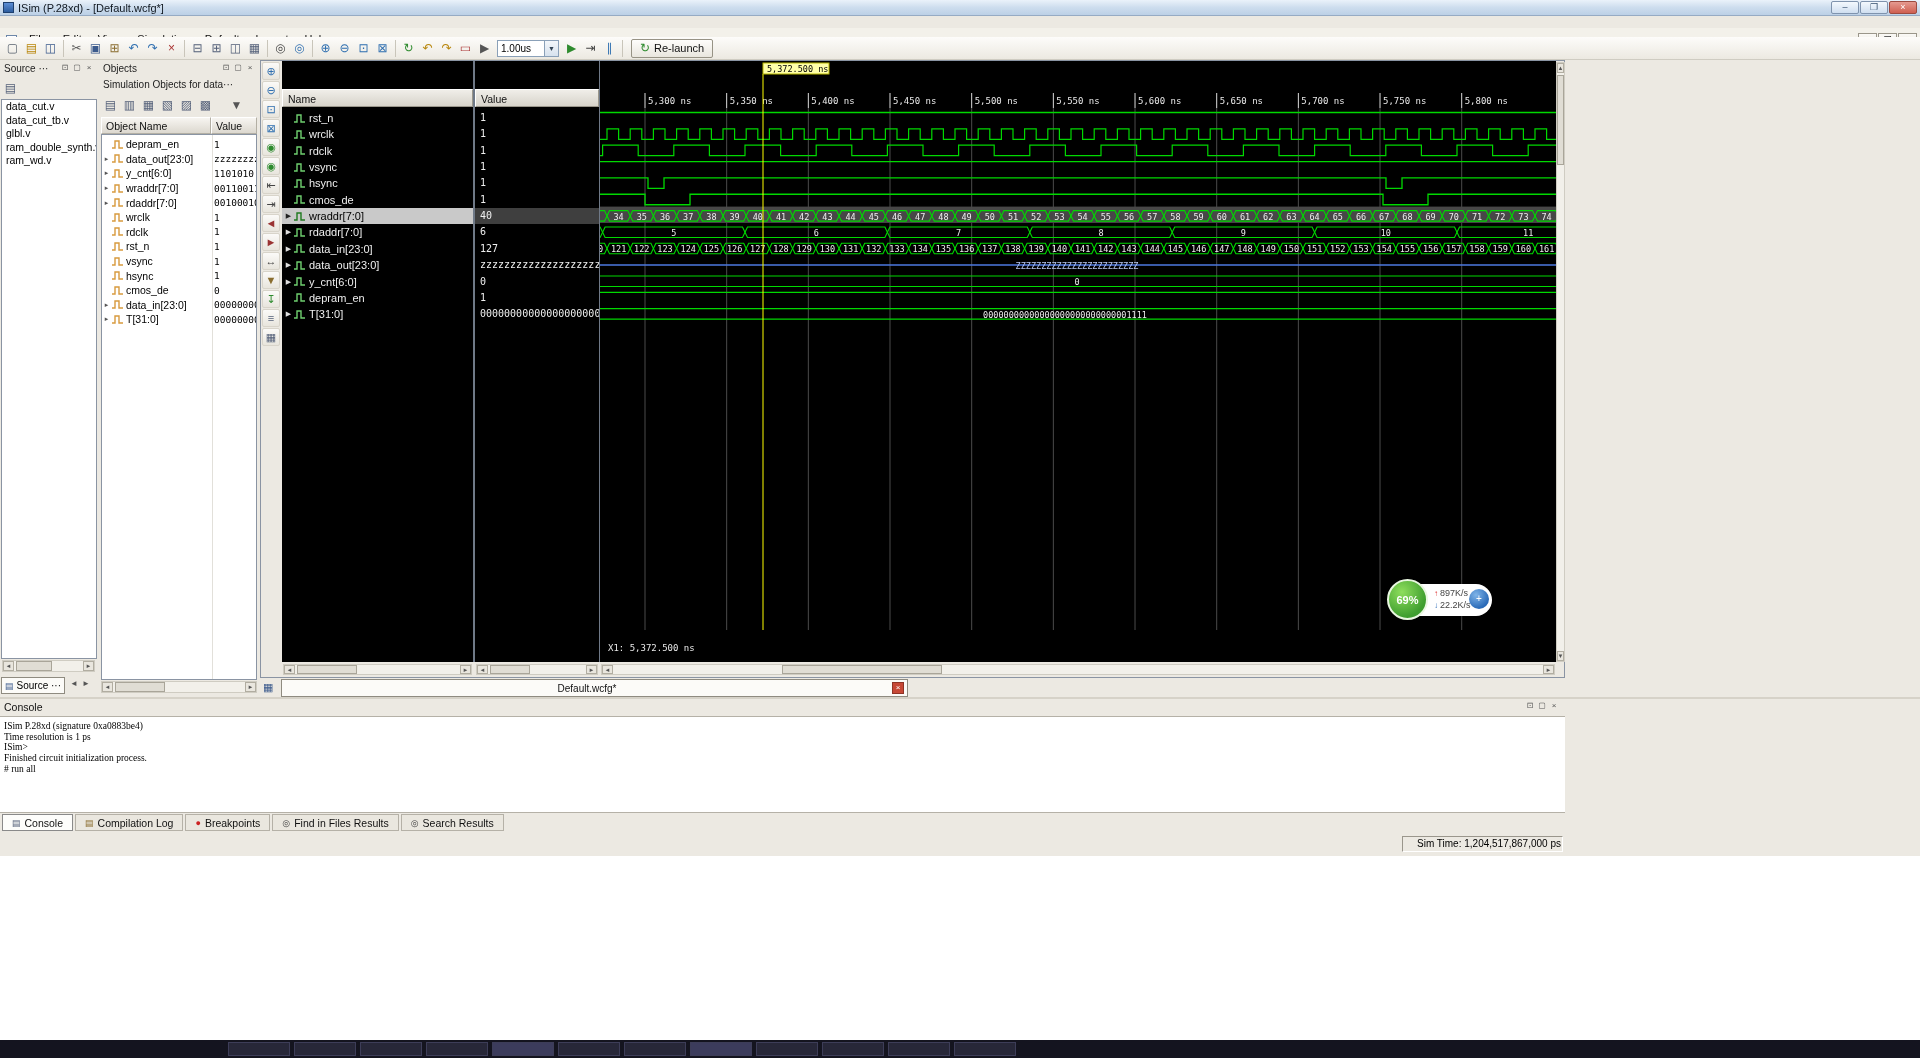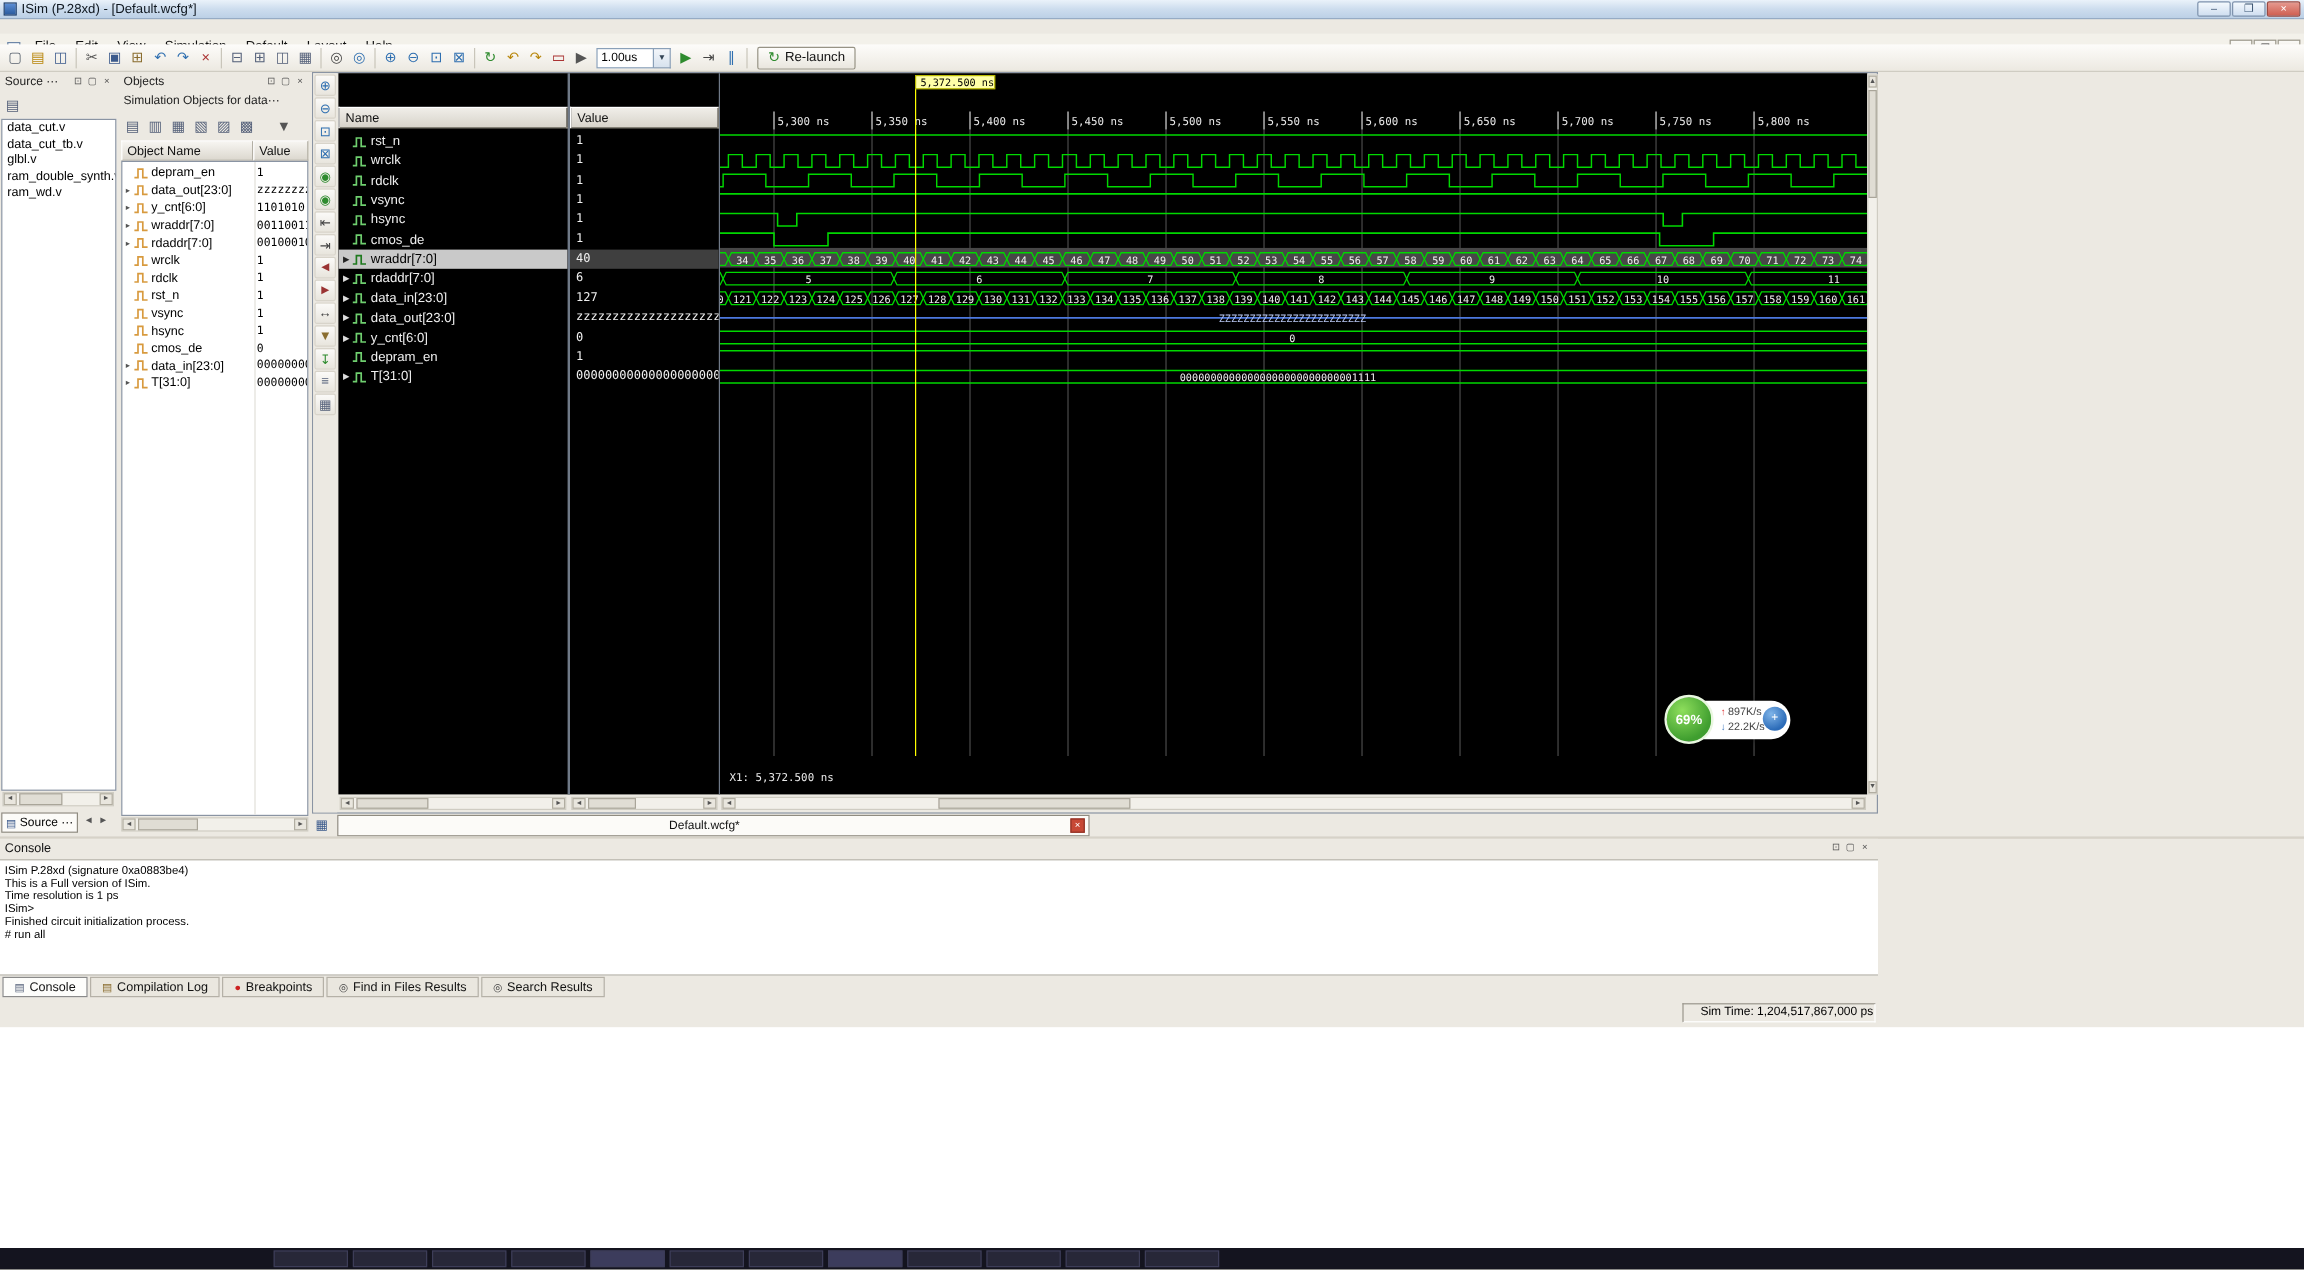--- a/index.html
+++ b/index.html
@@ -56,21 +56,21 @@
   .scroll{position:absolute;background:#f2f0ea;border:1px solid #cfccc2}
   .sarrow,.sthumb{position:absolute}
   .sarrow{background:#e9e6de;border:1px solid #b1ada1;color:#555;font-size:6px;display:flex;align-items:center;justify-content:center}
   .sthumb{background:#e0ddd4;border:1px solid #a9a599}
   
   #doctab{left:281px;top:679px;width:627px;height:18px;background:#fcfbf8;border:1px solid #8f8b80;display:flex;align-items:center;font-size:10px;color:#111}
   #doctab-label{flex:1;text-align:center}
   #doctab-close{width:12px;height:12px;background:#c74836;border:1px solid #8f3326;color:#fff;font-size:8px;line-height:10px;text-align:center;margin-right:3px}
   
   #console-head{left:0;top:699px;width:1565px;height:16px;background:#ece9e2;display:flex;align-items:center;font-size:10.5px;color:#111;padding-left:4px}
-  #console-body{left:0;top:716px;width:1565px;height:97px;background:#fff;border:1px solid #b5b1a7;border-left:none;border-right:none;font-family:Liberation Sans, sans-serif;font-size:9.5px;line-height:10.7px;color:#000;padding:4px 0 0 4px}
+  #console-body{left:0;top:716px;width:1565px;height:97px;background:#fff;border:1px solid #b5b1a7;border-left:none;border-right:none;font-family:Liberation Serif, serif;font-size:9.5px;line-height:10.7px;color:#000;padding:4px 0 0 4px}
   #bottom-tabs{left:2px;top:814px;display:flex;align-items:flex-end}
   .btab{height:17px;display:flex;align-items:center;padding:0 9px;font-size:10.5px;border:1px solid #b5b1a7;background:#eae7df;margin-right:2px;color:#111}
   .btab.sel{background:#fdfdfb;border-color:#8a8a8a}
   .bico{margin-right:4px;font-size:9px}
   #simbox{left:1402px;top:836px;width:161px;height:16px;border:1px solid;border-color:#9a968c #fff #fff #9a968c;font-size:10px;padding:1px 14px;color:#000;background:#ece9e2;white-space:nowrap}
   
   #desktop{left:0;top:856px;width:1920px;height:184px;background:#fff}
   #taskbar{left:0;top:1040px;width:1920px;height:18px;background:#14141f}
   .tb-item{position:absolute;top:2px;height:14px;width:62px;background:#272738;border:1px solid #3d3d58}
   
@@ -800,21 +800,20 @@
   <div id="console-head" class="abs">
     <span>Console</span>
     <span class="pbtns" id="con-pbtns" style="position:absolute;left:1524px;top:2px">
         <span class="pbtn">⊡</span>
         <span class="pbtn">▢</span>
         <span class="pbtn">×</span>
       </span>
   </div>
   <div id="console-body" class="abs">
       <div class="cline">ISim P.28xd (signature 0xa0883be4)</div>
-      <div class="cline">This is a Full version of ISim.</div>
       <div class="cline">Time resolution is 1 ps</div>
       <div class="cline">ISim&gt;</div>
       <div class="cline">Finished circuit initialization process.</div>
       <div class="cline"># run all</div>
     </div>
   <div id="bottom-tabs" class="abs">
       <span class="btab sel">
         <span class="bico" style="color: rgb(85, 97, 122);">▤</span>
         <span>Console</span>
       </span>

